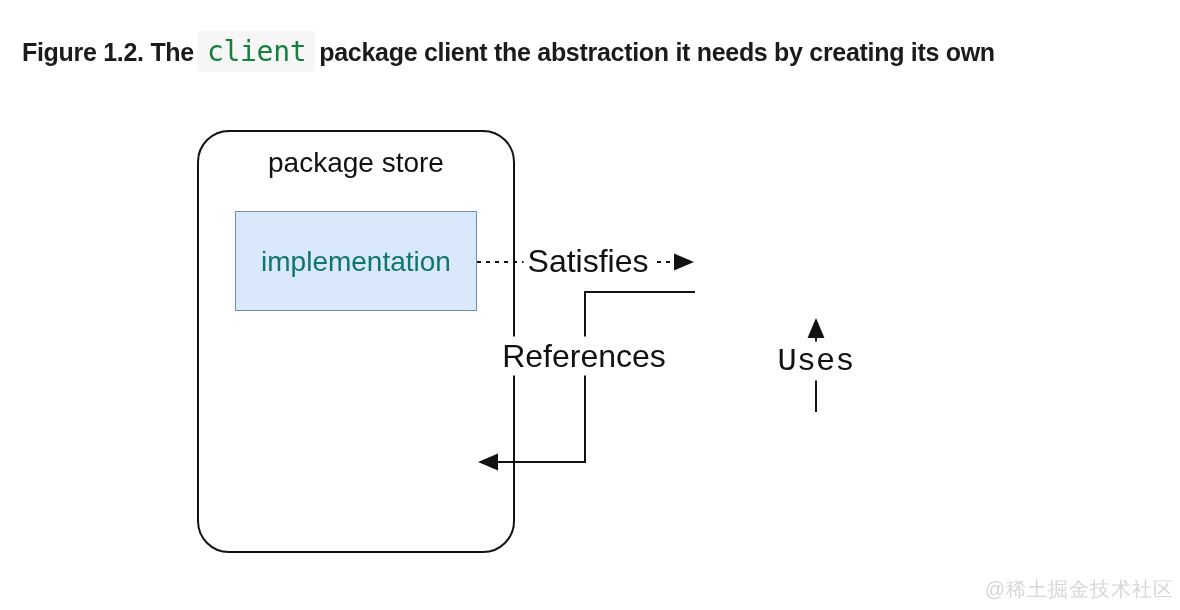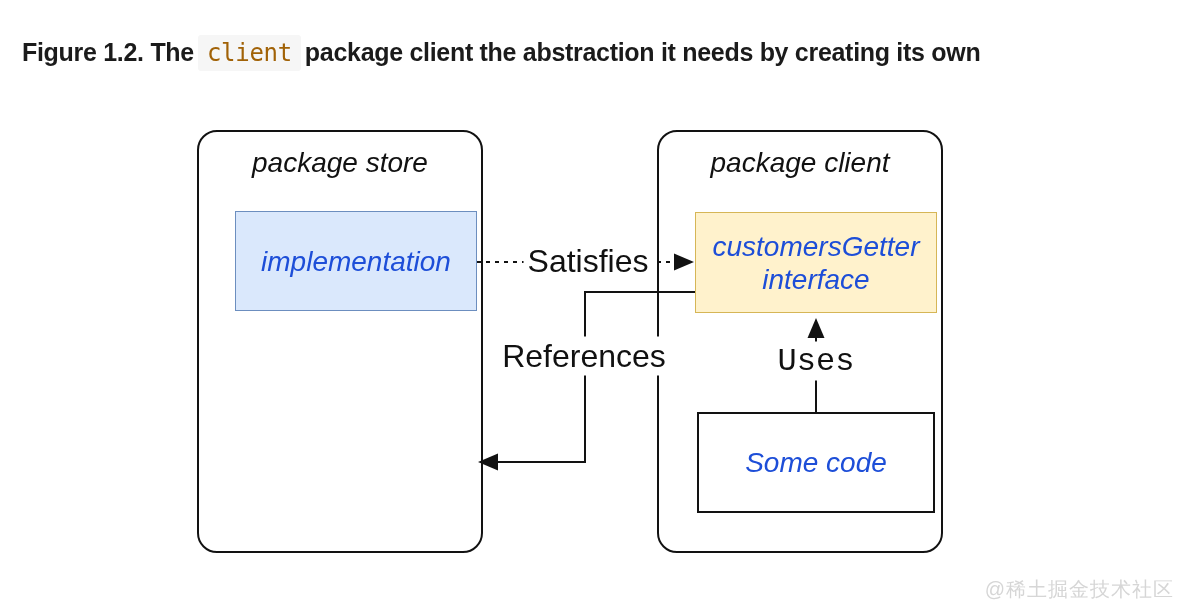--- a/index.html
+++ b/index.html
@@ -13,41 +13,41 @@
   body{position:relative;font-family:"Liberation Sans",sans-serif;}
 
   
   .caption{
     position:absolute;left:22px;top:31px;width:1130px;
     font-size:25px;font-weight:bold;line-height:42px;color:var(--caption);
     letter-spacing:-0.3px;
   }
   .caption .code-chip{
     font-family:"DejaVu Sans Mono",monospace;font-weight:normal;
-    font-size:24px;color:#a16207;background:var(--code-bg);
+    font-size:28px;color:#15803d;background:var(--code-bg);
     padding:4px 9px;border-radius:3px;margin:0 4px;
   }
 
   
   .diagram{position:absolute;left:0;top:0;width:1180px;height:610px;}
 
   .pkg{
-    position:absolute;top:130px;width:286px;height:423px;
-    border:2px solid var(--line);border-radius:20px;background:#ffffff;z-index:1;font-style:italic;
+    position:absolute;top:130px;width:318px;height:423px;
+    border:2px solid var(--line);border-radius:32px;background:#ffffff;z-index:1;
   }
   .pkg.store{left:197px;}
   .pkg.client{left:657px;}
   .pkg-title{
     position:absolute;top:14px;left:0;width:100%;text-align:center;
     font-size:28px;color:#111;line-height:34px;
   }
 
   .node{
     position:absolute;display:flex;align-items:center;justify-content:center;
-    text-align:center;font-size:28px;color:#1d4ed8;line-height:33px;z-index:2;
+    text-align:center;font-size:28px;color:#0f766e;line-height:33px;z-index:2;
   }
   .node.blue{background:var(--blue-fill);border:1.5px solid var(--blue-stroke);}
   .node.yellow{background:var(--yellow-fill);border:1.5px solid var(--yellow-stroke);}
   .node.plain{background:#ffffff;border:2px solid var(--line);}
 
   .node.impl{left:36px;top:79px;width:242px;height:100px;}
   .node.cust{left:36px;top:280px;width:242px;height:101px;}
   .node.iface{left:36px;top:80px;width:242px;height:101px;padding:0 10px;}
   .node.codebox{left:38px;top:280px;width:238px;height:101px;}
 
@@ -78,25 +78,20 @@
   <div><span>Figure 1.2. The</span><span class="code-chip">client</span><span>package client the abstraction it needs by creating its own</span></div>
 </div>
 
 <div class="diagram">
 
   <div class="pkg store">
     <div class="pkg-title">package store</div>
     <div class="node blue impl">implementation</div>
   </div>
 
-  <div class="pkg client">
-    <div class="pkg-title">package client</div>
-    <div class="node yellow iface">customersGetter interface</div>
-    <div class="node plain codebox">Some code</div>
-  </div>
 
   <svg class="connectors" viewBox="0 0 1180 610" xmlns="http://www.w3.org/2000/svg">
     <g>
       <line class="edge dashed" x1="477" y1="262" x2="674" y2="262"></line>
       <polygon class="arrowhead" points="694,262 674,253.5 674,270.5"></polygon>
     </g>
     <g>
       <polyline class="edge" points="695,292 585,292 585,462 498,462"></polyline>
       <polygon class="arrowhead" points="478,462 498,453.5 498,470.5"></polygon>
     </g>

